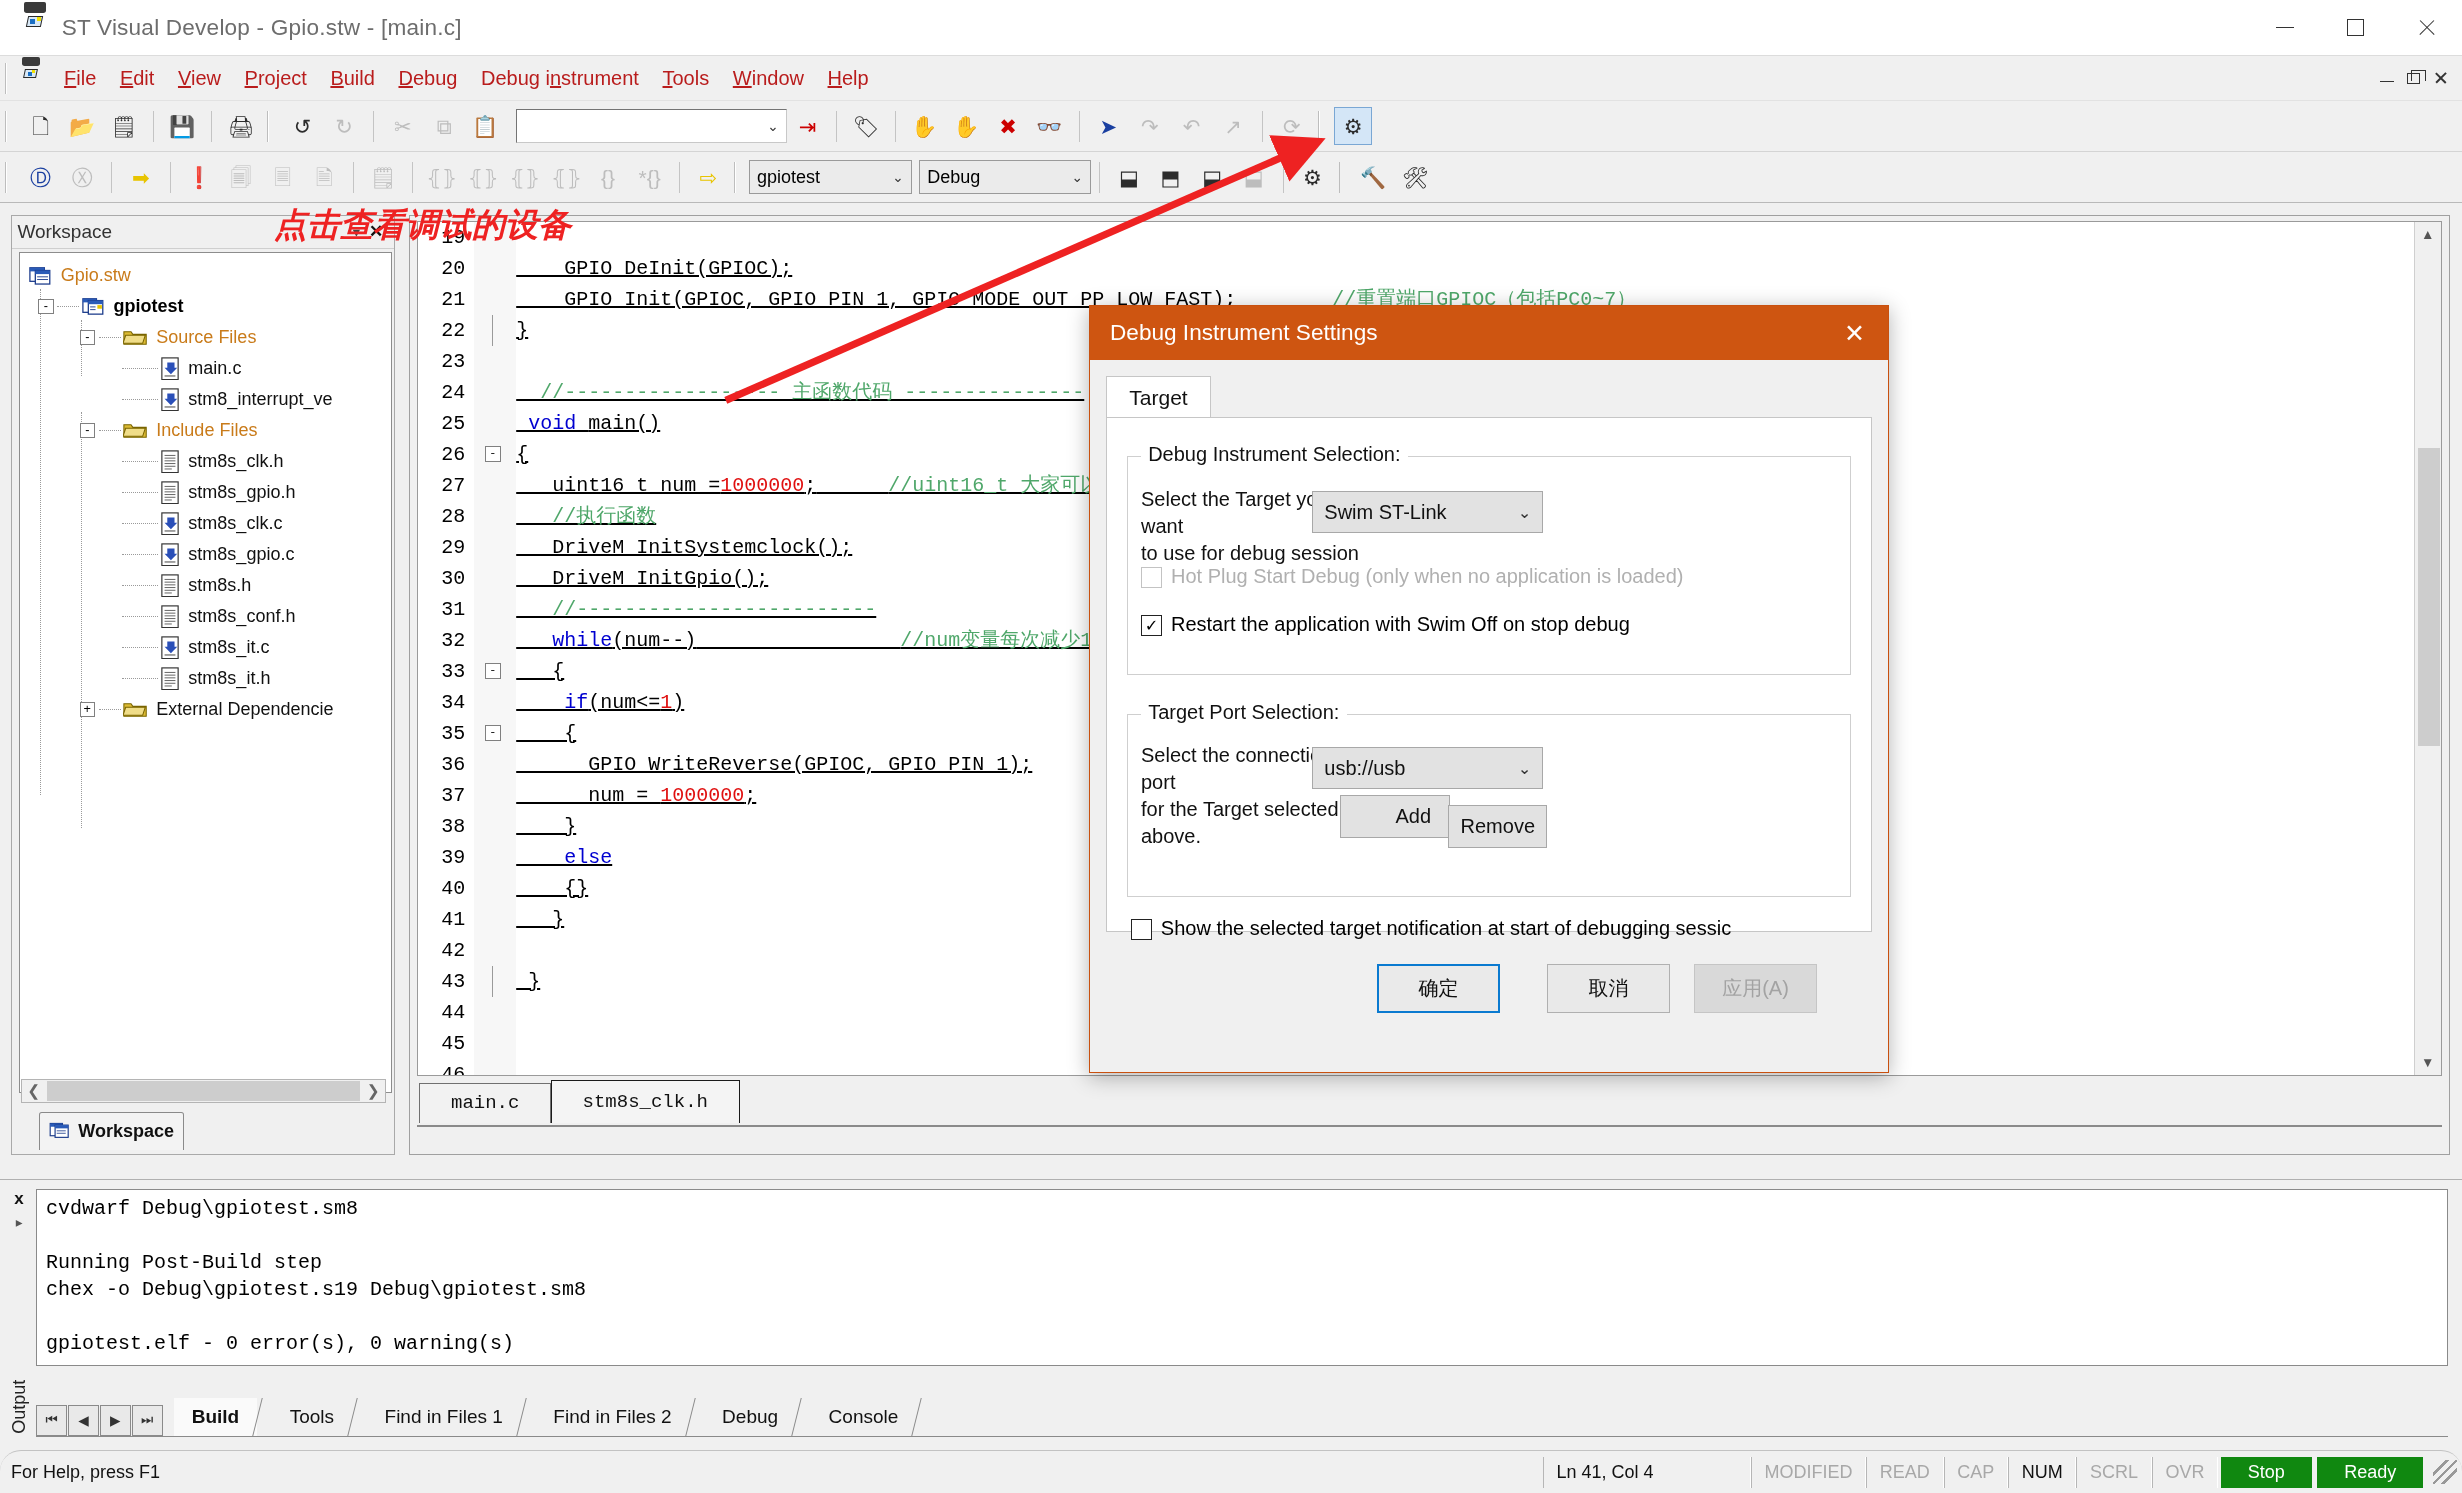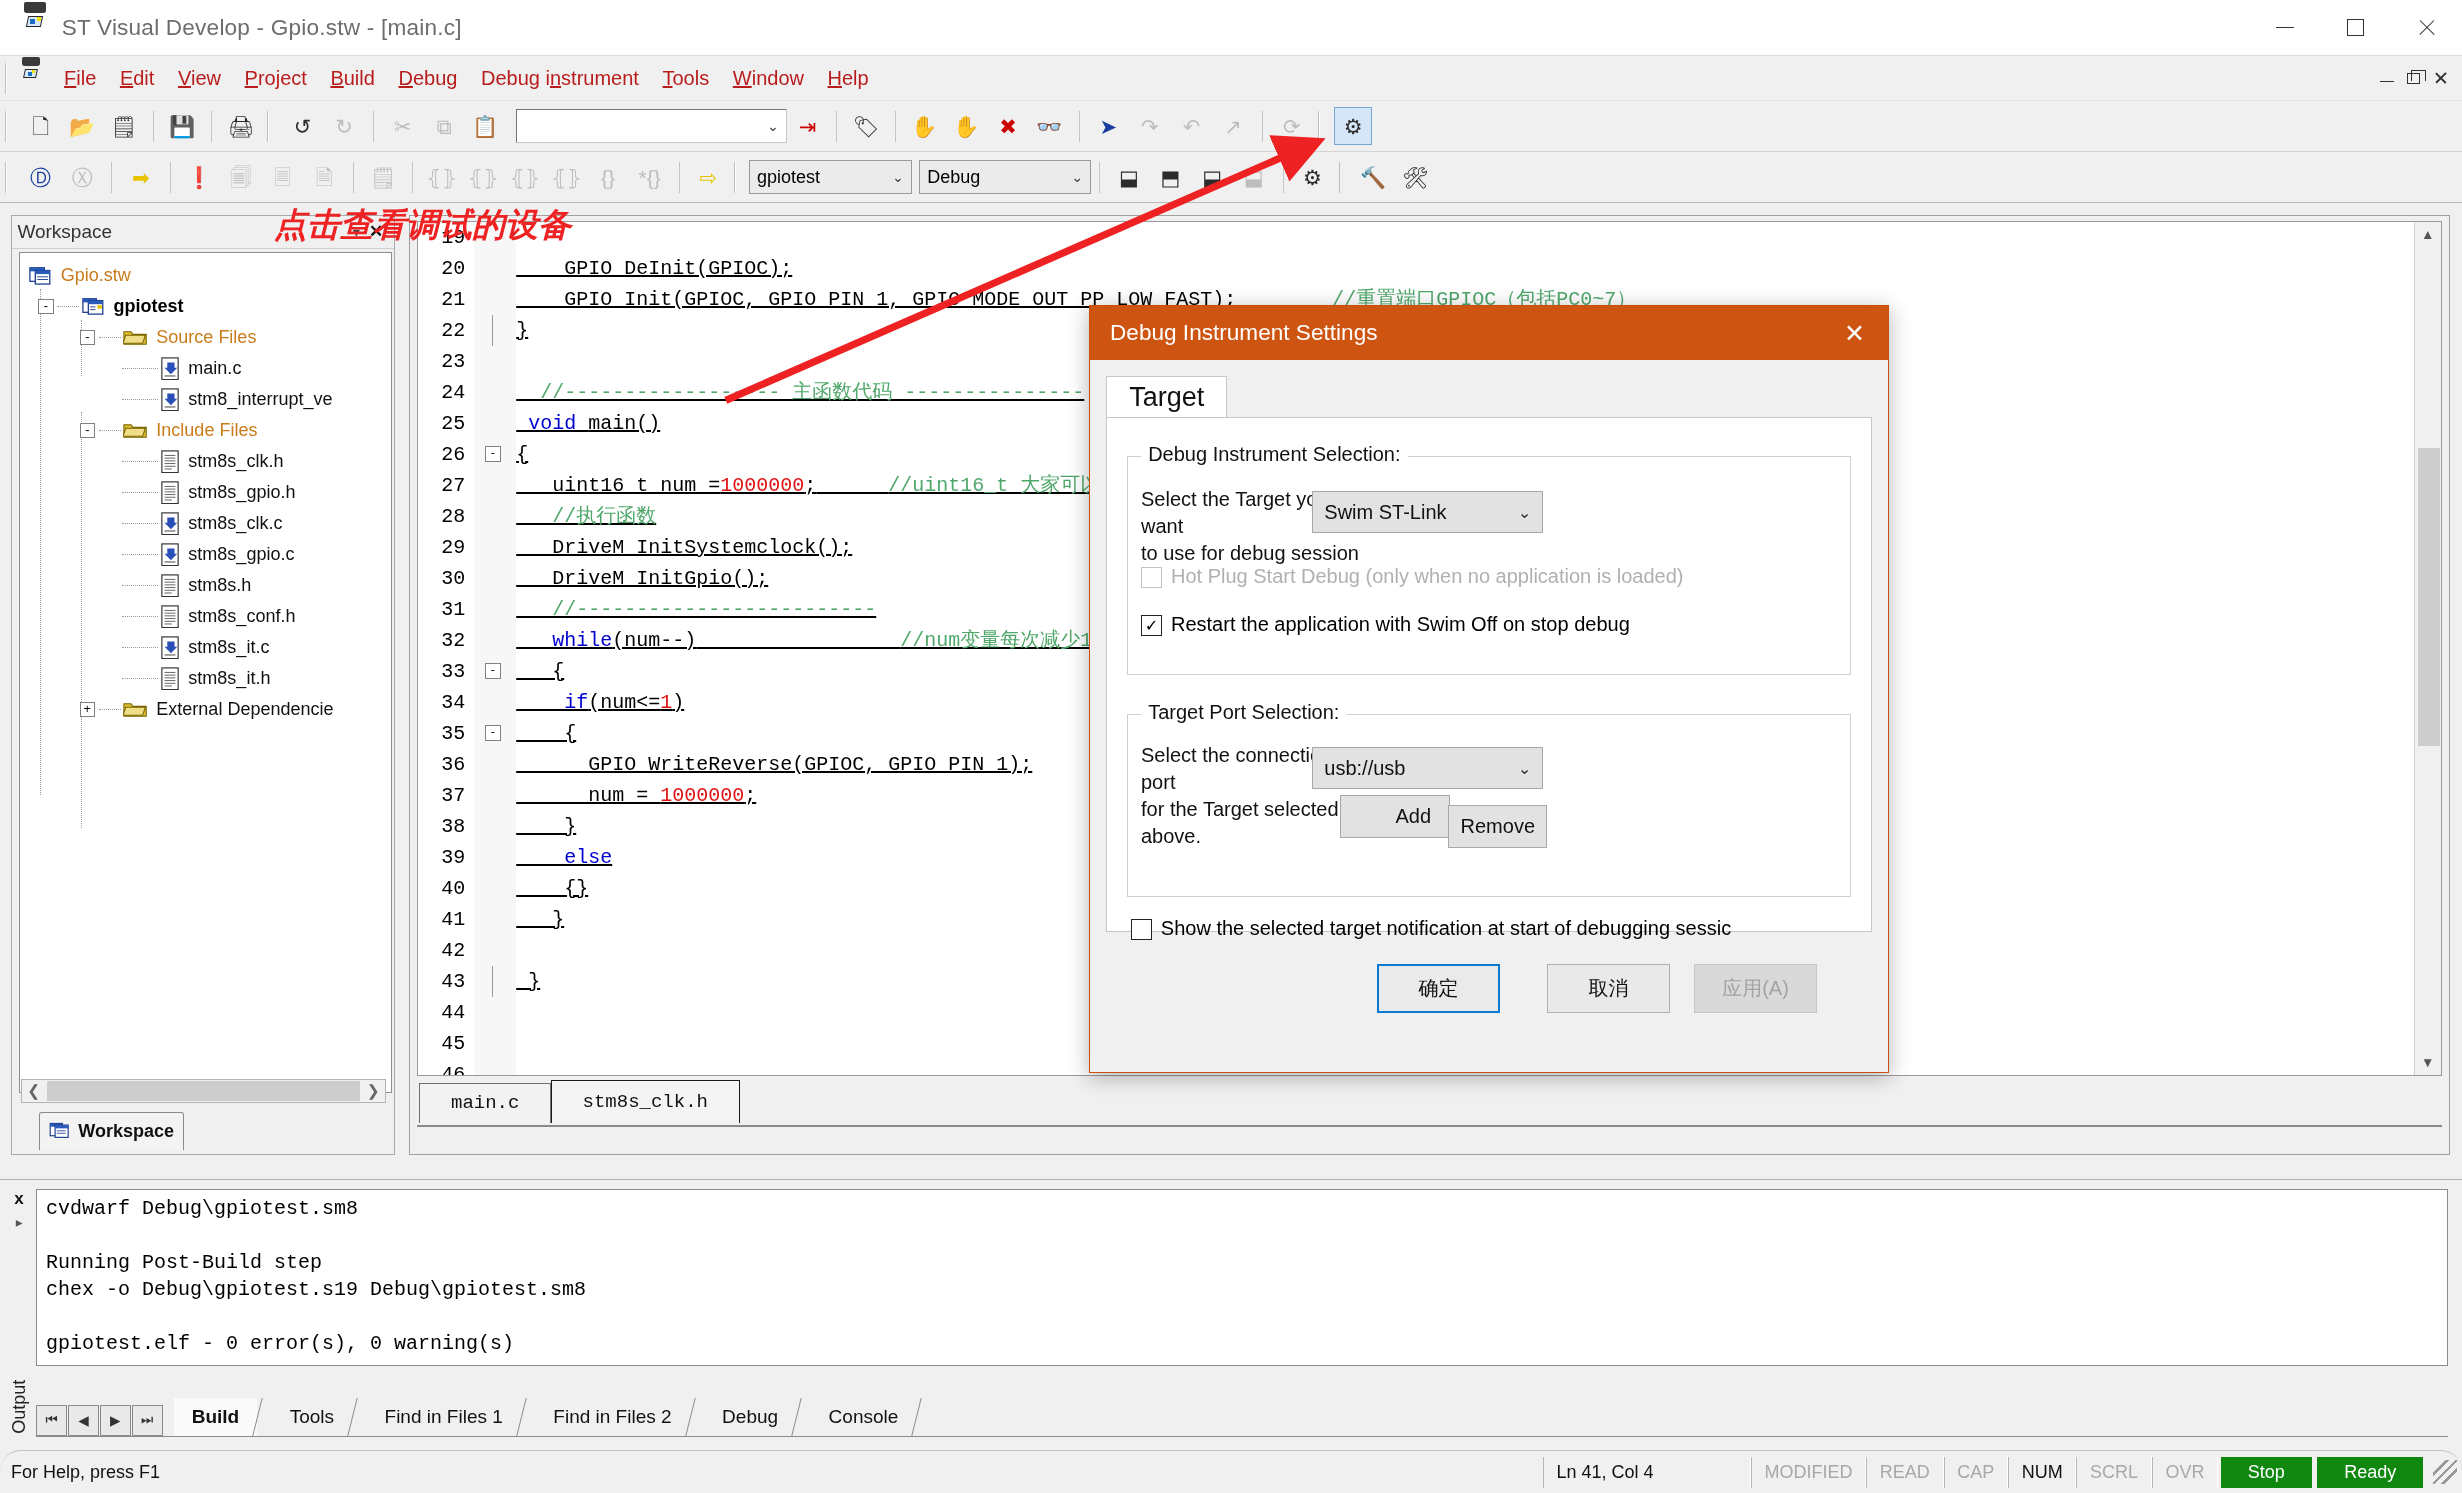--- a/index.html
+++ b/index.html
@@ -301,21 +301,21 @@
     color:#fff; font-size:22.6px; padding-left:20px;
   }
   #dlg-title .close { margin-left:auto; width:67px; height:54px;
     display:flex; align-items:center; justify-content:center; font-size:25px;}
   #dlg-body { position:absolute; left:0; top:54px; right:0; bottom:0; }
 
   .tabstrip { position:absolute; left:16.3px; top:16.3px; height:42px; display:flex; align-items:flex-end;}
   .dtab {
     height:42px; padding:0 22px; background:#ffffff;
     border:0.9px solid #c6c6c6; border-bottom:none;
-    display:flex; align-items:center; font-size:27px; color:#111;
+    display:flex; align-items:center; font-size:21px; color:#111;
   }
   .tabpage {
     position:absolute; left:16.3px; top:57px; right:16.3px; height:515px;
     background:#fff; border:0.9px solid #c6c6c6;
   }
   .gbox {
     position:absolute; border:0.9px solid #cfcfcf;
   }
   .gbox > .glegend {
     position:absolute; left:12.7px; top:-13.6px; background:#fff;

